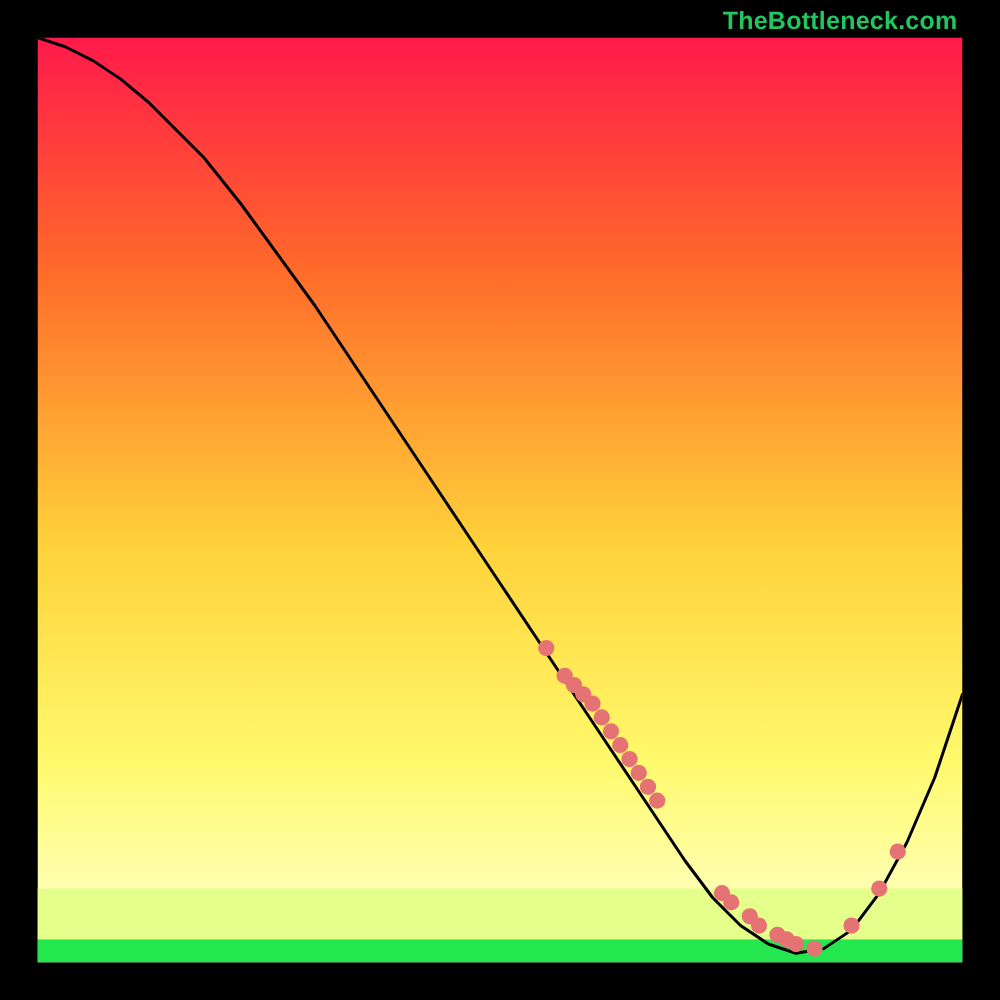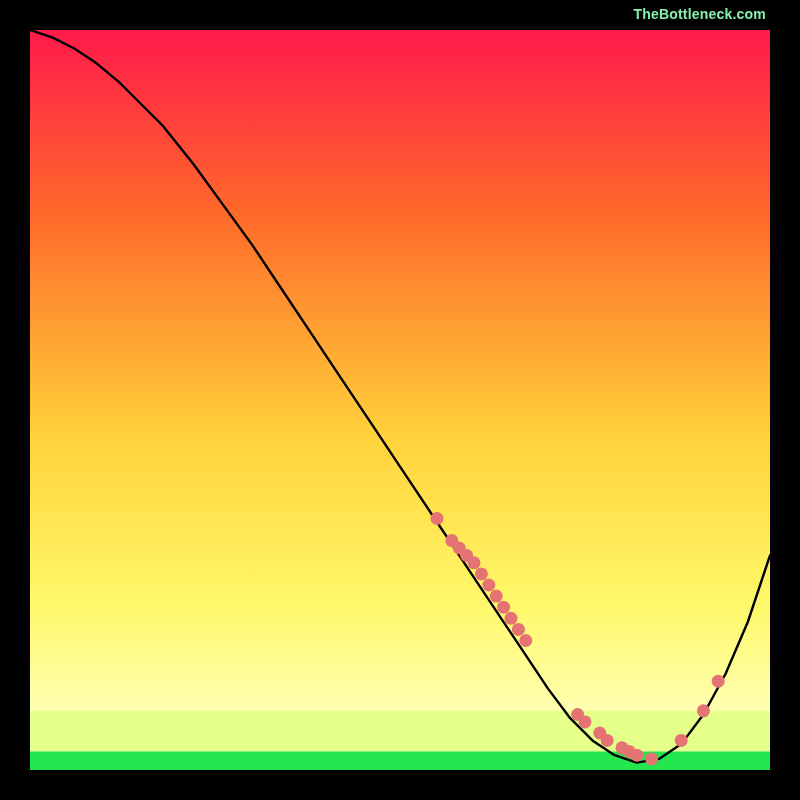--- a/index.html
+++ b/index.html
@@ -16,23 +16,23 @@
     top: 30px;
     width: 740px;
     height: 740px;
     background: #000;
   }
   .watermark {
     position: absolute;
     top: 6px;
     right: 34px;
     font-family: Arial, Helvetica, sans-serif;
-    font-size: 14px;
+    font-size: 20px;
     font-weight: 600;
-    color: #86efac;
+    color: #22c55e;
     letter-spacing: 0.2px;
   }
   svg {
     position: absolute;
     left: 0;
     top: 0;
   }
 </style>
 </head>
 <body>

